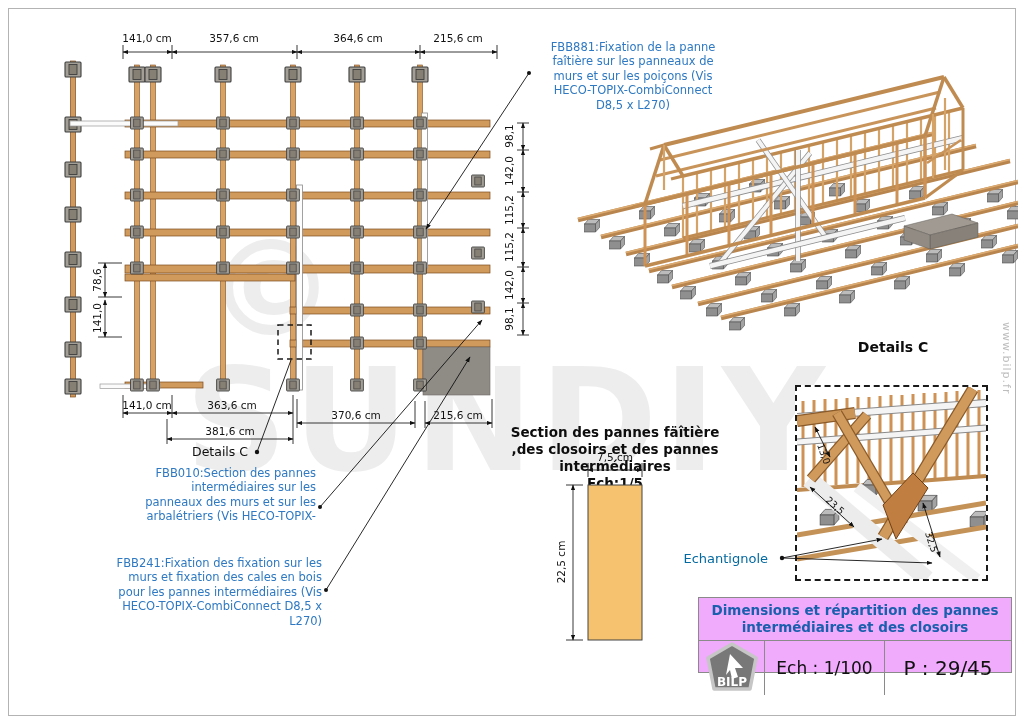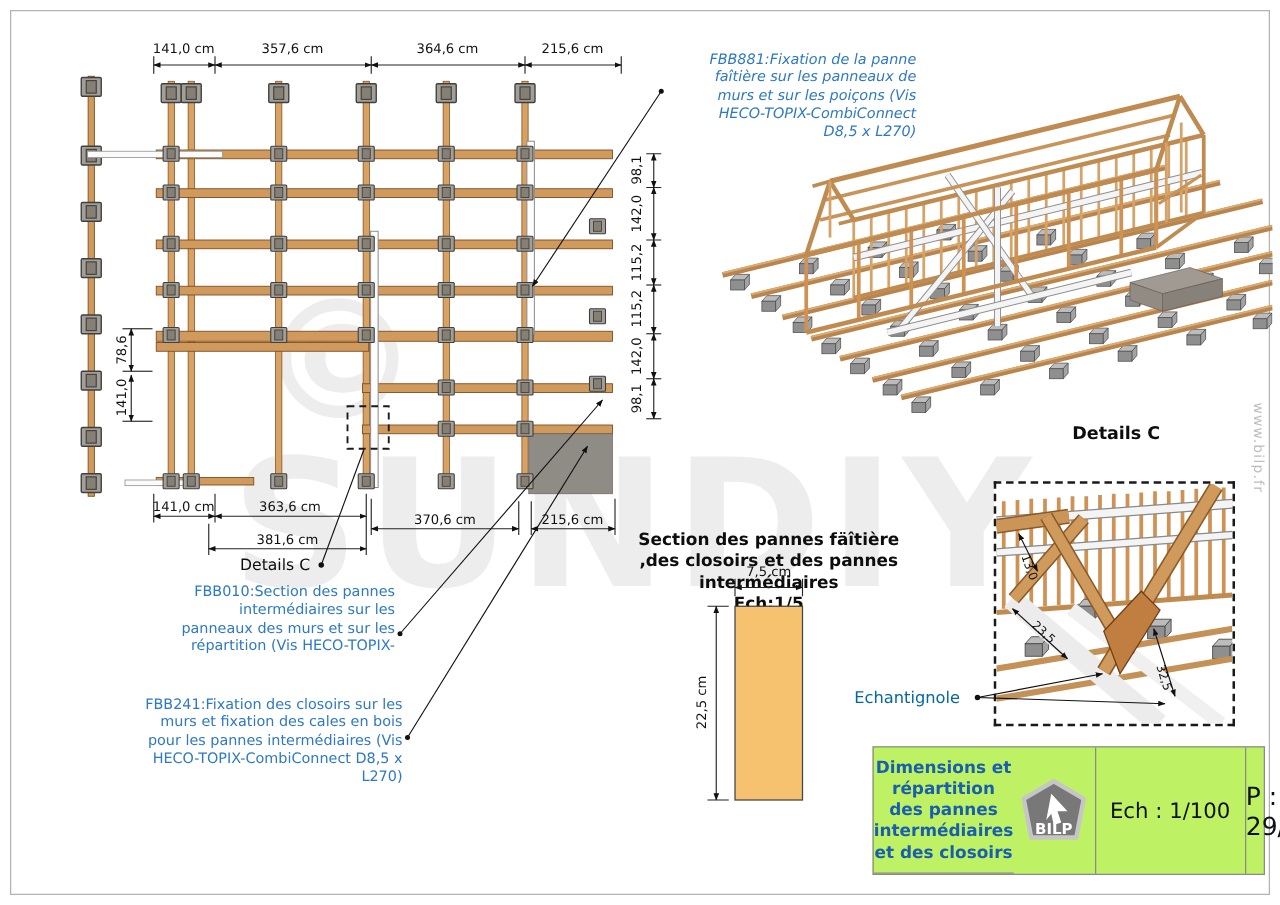--- a/index.html
+++ b/index.html
@@ -7,35 +7,35 @@
               font-family:"DejaVu Sans","Liberation Sans",sans-serif; }
   #page { position:relative; width:1024px; height:724px; background:#fff; }
   .abs { position:absolute; }
   #page-border { position:absolute; inset:8px; border:1px solid #b3b3b3; z-index:0; }
   .wm { position:absolute; z-index:1; color:rgba(60,60,60,0.09); font-weight:bold; user-select:none; }
   #wm-copy { left:205px; top:212px; font-size:132px; }
   #wm-text { left:185px; top:338px; font-size:142px; letter-spacing:6px; }
   .layer { position:absolute; z-index:2; }
   .blue-note { color:#2e79c2; font-size:11.5px; line-height:14.4px; }
   .blue-note div { white-space:nowrap; }
-  #fbb881 { left:533px; top:40px; width:200px; text-align:right;font-style:italic; }
+  #fbb881 { left:533px; top:40px; width:200px; text-align:center; }
   #fbb010 { left:90px; top:466px; width:226px; text-align:right; }
   #fbb241 { left:100px; top:556px; width:222px; text-align:right; }
   #section-heading { left:500px; top:379px; width:230px; text-align:center;
                      font-weight:bold; font-size:13.5px; line-height:17px; color:#0d0d0d;margin-top:45px; }
   #detail-heading { left:838px; top:339px; width:110px; text-align:center;
                     font-weight:bold; font-size:14px; color:#0d0d0d; }
   #detail-box { left:795px; top:385px; width:193px; height:196px;
                 border:2px dashed #1a1a1a; background:#fff; overflow:hidden; }
   #echantignole { left:660px; top:551px; width:108px; text-align:right; font-size:13px; color:#0369a1; }
   #site-vert { left:1000px; top:322px; height:115px; writing-mode:vertical-rl;
                font-size:11px; color:#bdbdbd; letter-spacing:1px; z-index:2; }
   
-  #title-block { left:698px; top:597px; width:314px; height:103px; border:1px solid #8a8a8a;
-                 background:#bef264; display:flex; flex-direction:row; z-index:3; }
+  #title-block { left:698px; top:597px; width:314px; height:76px; border:1px solid #8a8a8a;
+                 background:#f0abfc; display:flex; flex-direction:column; z-index:3; }
   #tb-title { flex:0 0 43px; border-bottom:1px solid #8a8a8a; display:flex; flex-direction:column;
               align-items:center; justify-content:center; color:#1a5fae; font-weight:bold;
               font-size:13.5px; line-height:17px; text-align:center; }
   #tb-row { flex:1; display:flex; }
   #tb-logo-cell { flex:0 0 66px; border-right:1px solid #8a8a8a; display:flex;
                   align-items:center; justify-content:center; }
   #tb-scale-cell { flex:0 0 120px; border-right:1px solid #8a8a8a; display:flex;
                    align-items:center; justify-content:center; font-size:17px; color:#111; }
   #tb-page-cell { flex:1; display:flex; align-items:center; justify-content:center;
                   font-size:20px; color:#111; }
@@ -378,24 +378,24 @@
     <div>FBB881:Fixation de la panne</div>
       <div>faîtière sur les panneaux de</div>
     <div>murs et sur les poiçons (Vis</div>
       <div>HECO-TOPIX-CombiConnect</div>
     <div>D8,5 x L270)</div>
   </div>
   <div class="layer blue-note" id="fbb010">
     <div>FBB010:Section des pannes</div>
       <div>intermédiaires sur les</div>
     <div>panneaux des murs et sur les</div>
-      <div>répartition (Vis HECO-TOPIX-</div>
+      <div>arbalétriers (Vis HECO-TOPIX-</div>
   </div>
   <div class="layer blue-note" id="fbb241">
-    <div>FBB241:Fixation des closoirs sur les</div>
+    <div>FBB241:Fixation des fixation sur les</div>
       <div>murs et fixation des cales en bois</div>
     <div>pour les pannes intermédiaires (Vis</div>
       <div>HECO-TOPIX-CombiConnect D8,5 x</div>
     <div>L270)</div>
   </div>
 
   <div class="layer" id="section-heading">
     <div>Section des pannes fäîtière</div>
       <div>,des closoirs et des pannes</div>
     <div>intermédiaires</div>

